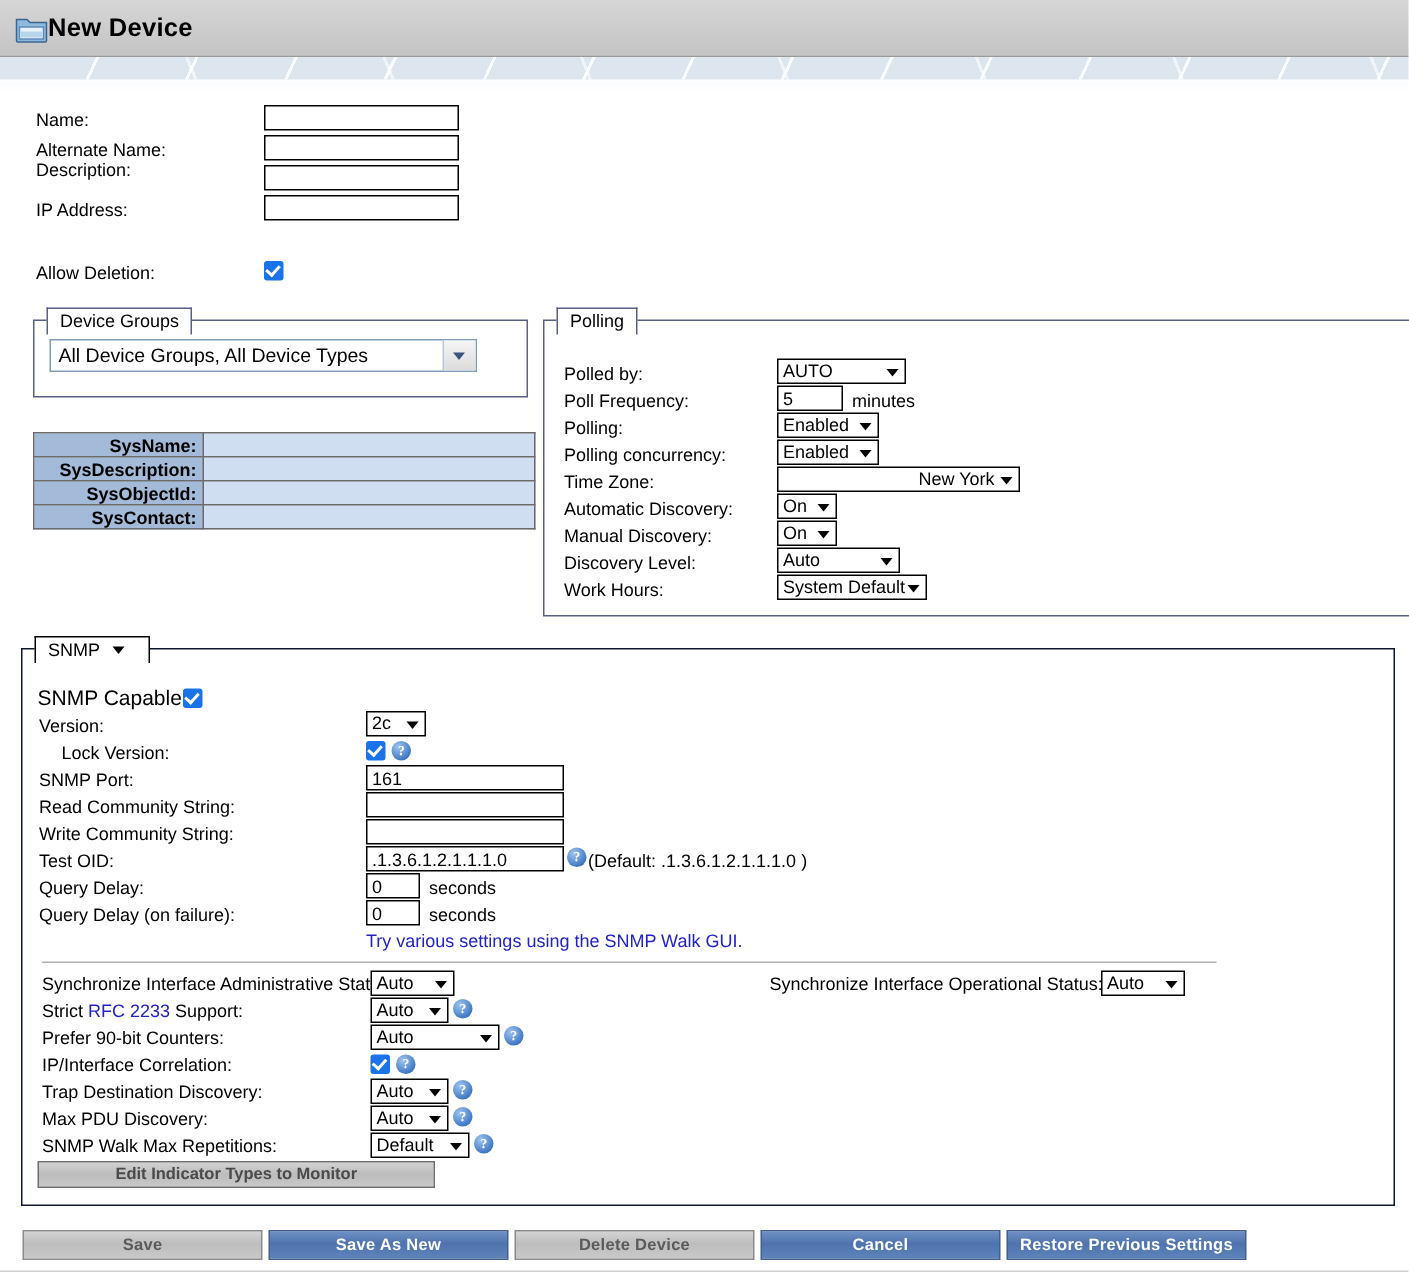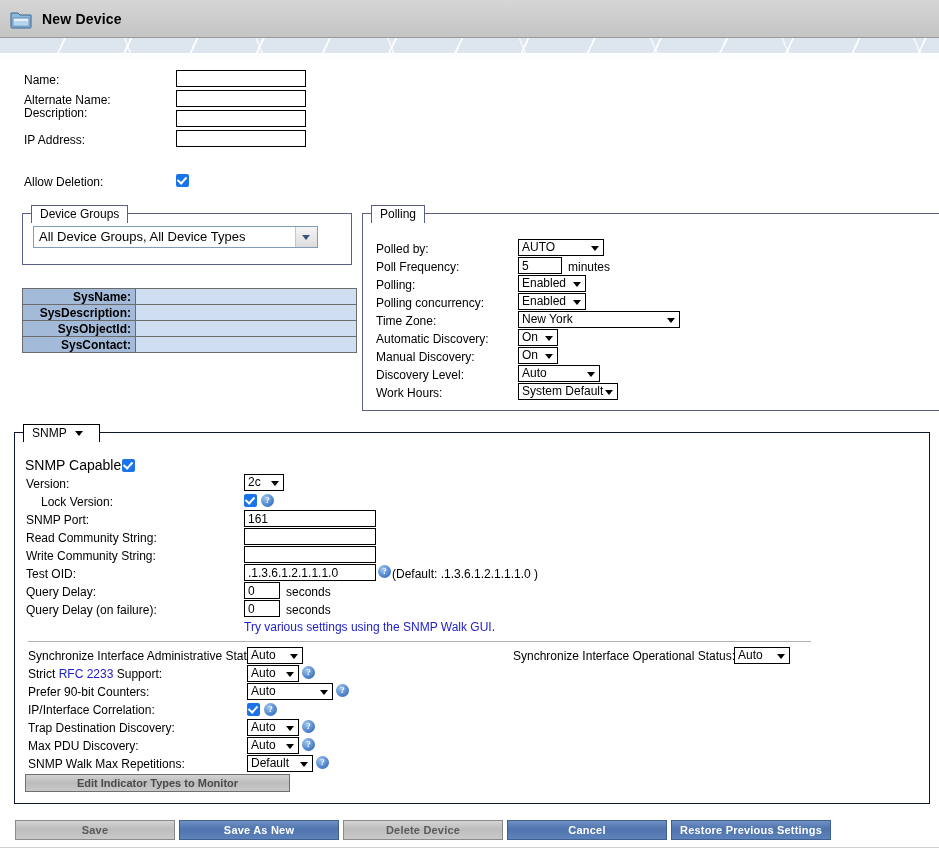--- a/index.html
+++ b/index.html
@@ -15,21 +15,21 @@
   
   .titlebar {
     position: absolute; left: 0; top: 0; width: 939px; height: 38px;
     background: linear-gradient(to bottom, #d6d6d6 0%, #cccccc 55%, #c4c4c4 100%);
     border-bottom: 1px solid #9a9a9a;
     box-sizing: border-box;
     display: flex; align-items: center;
   }
   .titlebar .tb-icon { margin-left: 10px; width: 22px; height: 20px; position: relative; }
   .titlebar .tb-title {
-    margin-left: 10px; font-size: 14px; font-weight: bold; letter-spacing: .2px;
+    font-size: 17px; font-weight: bold; letter-spacing: .2px;
   }
 
   
   .band {
     position: absolute; left: 0; top: 38px; width: 939px; height: 16px;
     background-color: #dde5ef;
     background-image:
       repeating-linear-gradient(115deg, rgba(255,255,255,0) 0 58px, rgba(255,255,255,.85) 58px 60px),
       repeating-linear-gradient(68deg, rgba(255,255,255,0) 0 120px, rgba(255,255,255,.6) 120px 122px);
     border-bottom: 1px solid #ffffff;
@@ -212,21 +212,21 @@
   <input class="txt" style="position: absolute; left: 155px; top: 43px; width: 44px;" value="5">
   <span class="row unit" style="left:205px; top:46px;">minutes</span>
 
   <div class="row lbl" style="left:13px; top:64px;">Polling:</div>
   <div class="sel" style="position:absolute; left:155px; top:61px; width:68px;">Enabled</div>
 
   <div class="row lbl" style="left:13px; top:82px;">Polling concurrency:</div>
   <div class="sel" style="position:absolute; left:155px; top:79px; width:68px;">Enabled</div>
 
   <div class="row lbl" style="left:13px; top:100px;">Time Zone:</div>
-  <div class="sel" style="position:absolute; left:155px; top:97px; width:162px;">New York</div>
+  <div class="sel" style="position:absolute; left:155px; top:97px; width:162px;text-align:right;">New York</div>
 
   <div class="row lbl" style="left:13px; top:118px;">Automatic Discovery:</div>
   <div class="sel" style="position:absolute; left:155px; top:115px; width:40px;">On</div>
 
   <div class="row lbl" style="left:13px; top:136px;">Manual Discovery:</div>
   <div class="sel" style="position:absolute; left:155px; top:133px; width:40px;">On</div>
 
   <div class="row lbl" style="left:13px; top:154px;">Discovery Level:</div>
   <div class="sel" style="position:absolute; left:155px; top:151px; width:82px;">Auto</div>
 

